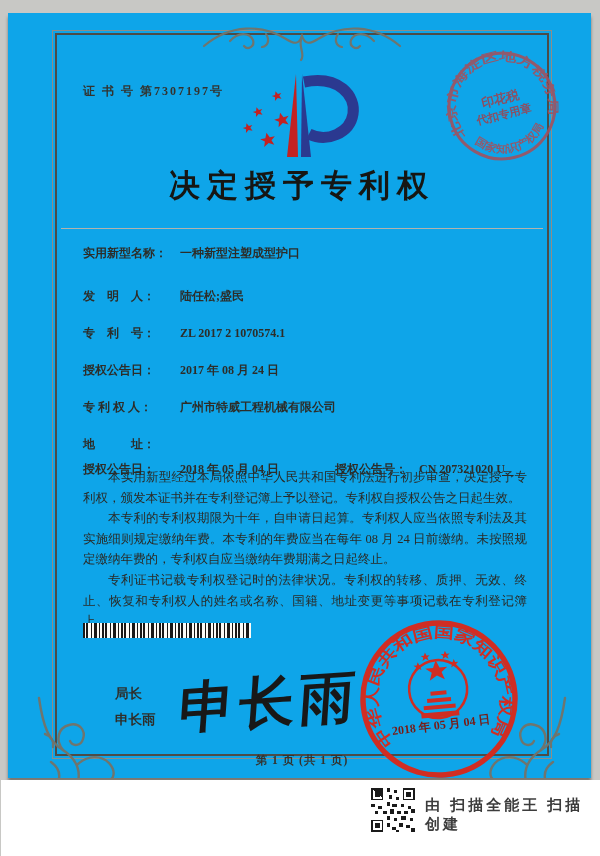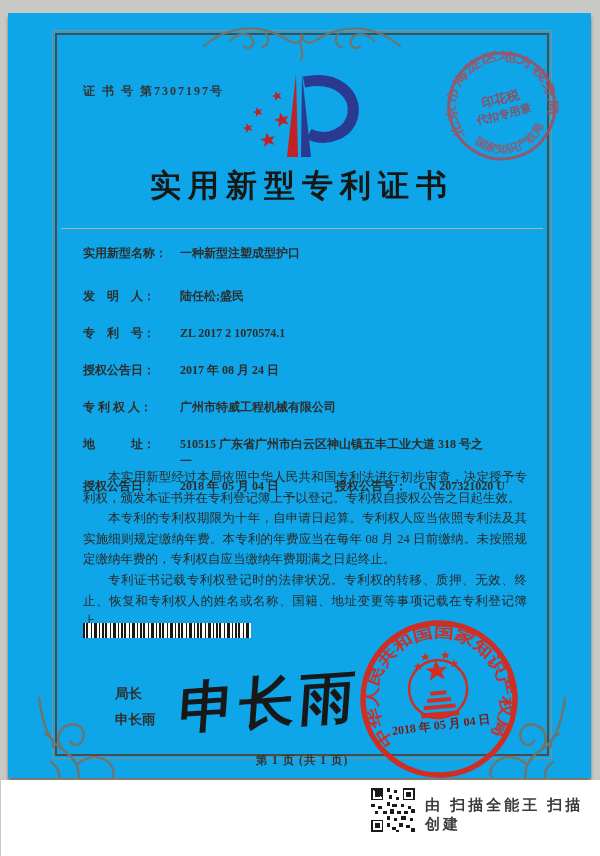--- a/index.html
+++ b/index.html
@@ -104,21 +104,21 @@
         <text font-size="11.5" font-weight="700" fill="#a4505c">
           <textPath href="#tsTop" startOffset="50%" text-anchor="middle" textLength="182" lengthAdjust="spacingAndGlyphs">北京市海淀区地方税务局</textPath>
         </text>
         <text font-size="10.5" font-weight="700" fill="#a4505c">
           <textPath href="#tsBot" startOffset="50%" text-anchor="middle" textLength="80" lengthAdjust="spacingAndGlyphs">国家知识产权局</textPath>
         </text>
         <text x="58" y="55" text-anchor="middle" font-size="12.5" font-weight="700" fill="#9c4450">印花税</text>
         <text x="58" y="70" text-anchor="middle" font-size="11" font-weight="700" fill="#9c4450">代扣专用章</text>
       </svg>
 
-      <div class="abs title">实用新型专利证书</div>
+      <div class="abs title">决定授予专利权</div>
       <div class="abs divider"></div>
 
       <div class="abs fields">
         <div class="frow first">
           <span class="flabel">实用新型名称：</span>
           <span class="fvalue">一种新型注塑成型护口</span>
         </div>
         <div class="frow">
           <span class="flabel">发　明　人：</span>
           <span class="fvalue">陆任松;盛民</span>
@@ -130,22 +130,20 @@
         <div class="frow">
           <span class="flabel">授权公告日：</span>
           <span class="fvalue">2017 年 08 月 24 日</span>
         </div>
         <div class="frow">
           <span class="flabel">专 利 权 人：</span>
           <span class="fvalue">广州市特威工程机械有限公司</span>
         </div>
         <div class="frow addr">
           <span class="flabel">地　　　址：</span>
-          <span class="fvalue">510515 广东省广州市白云区神山镇五丰工业大道 318 号之
-一</span>
         </div>
         <div class="frow">
           <span class="flabel">授权公告日：</span>
           <span class="fvalue">2018 年 05 月 04 日</span>
           <span class="pair2">
             <span class="flabel">授权公告号：</span>
             <span class="fvalue">CN 207321020 U</span>
           </span>
         </div>
       </div>

